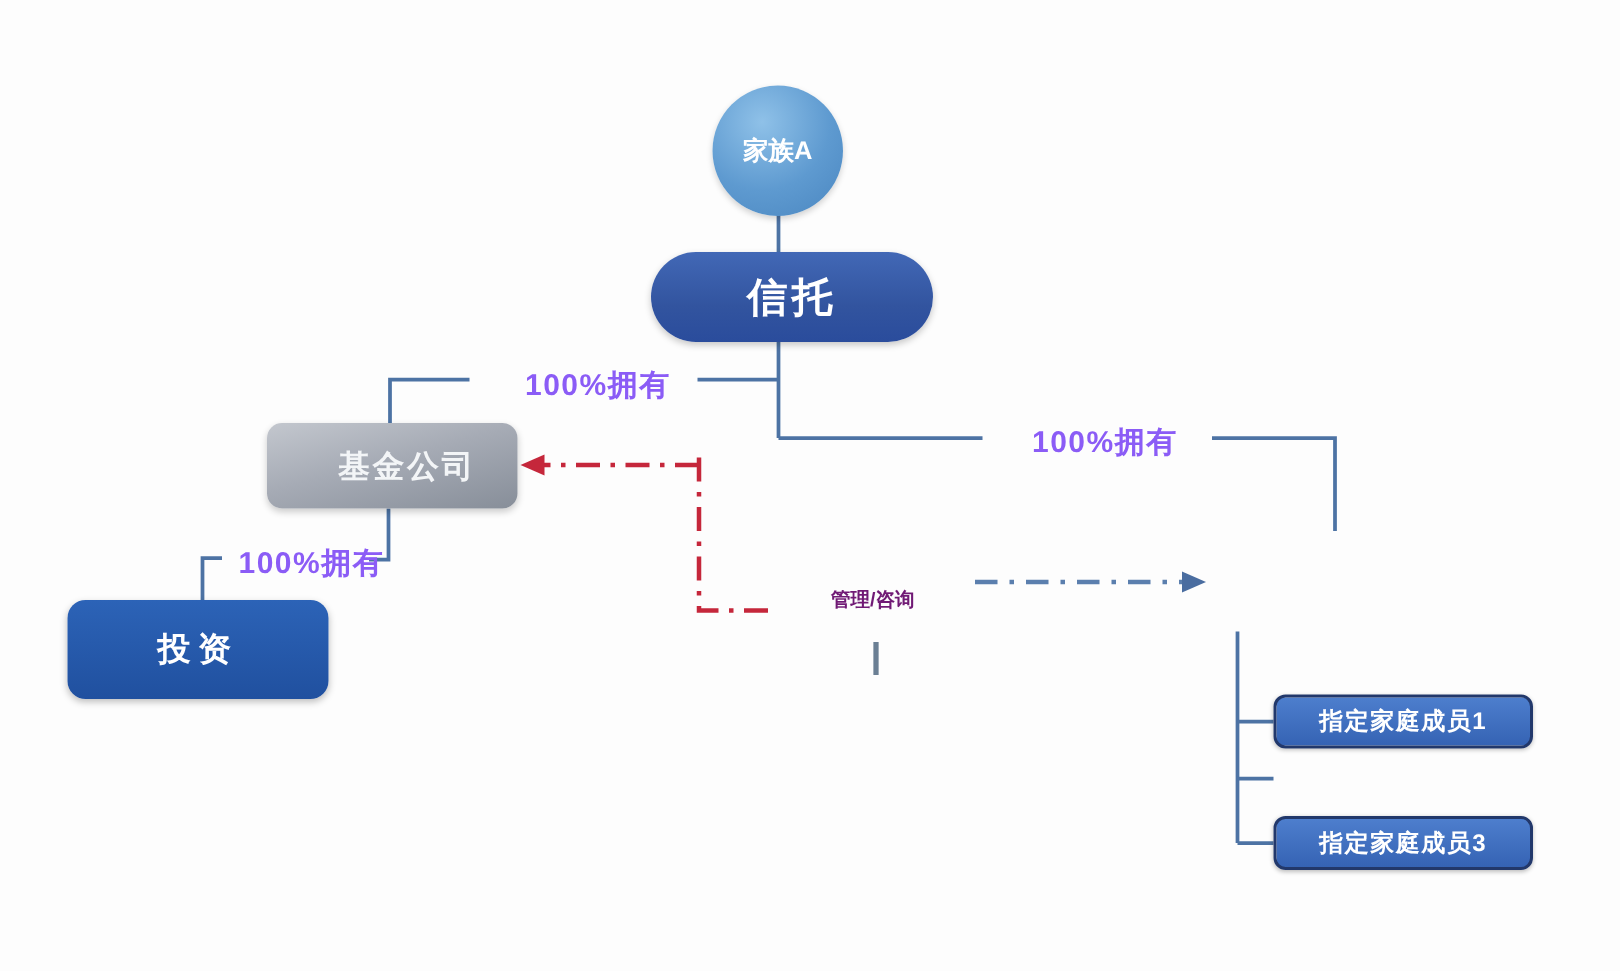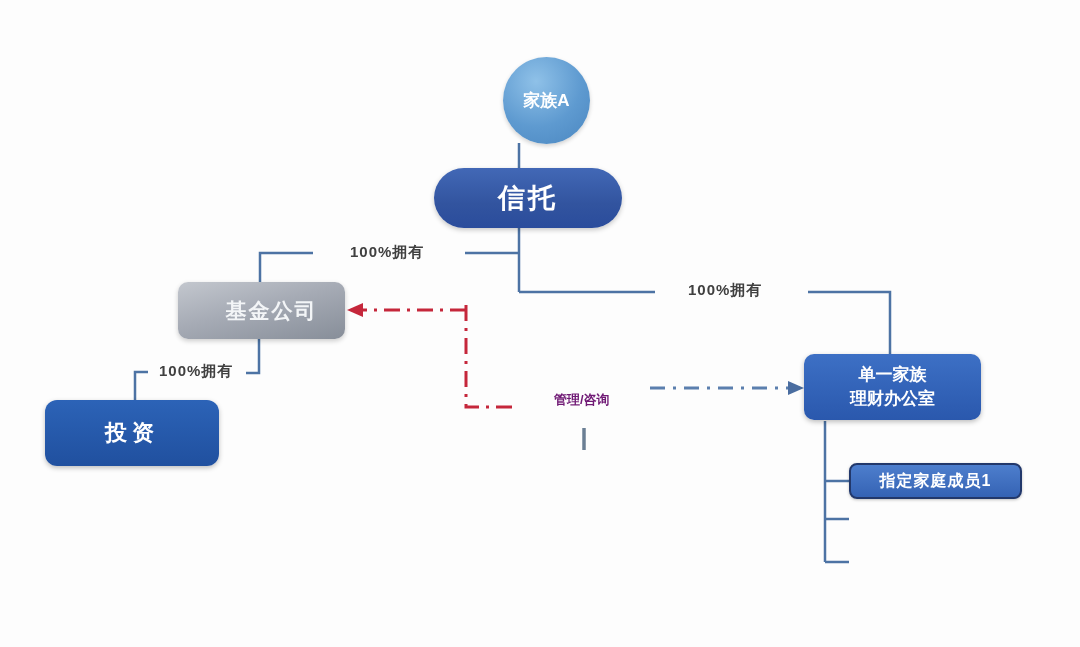--- a/index.html
+++ b/index.html
@@ -46,21 +46,21 @@
     position: absolute;
     display: flex;
     align-items: center;
     justify-content: center;
     color: #ffffff;
     font-weight: bold;
     box-sizing: border-box;
     text-align: center;
   }
   .node-family {
-    left: 503px; top: 57px;
+    left: 475px; top: 57px;
     width: 87px; height: 87px;
     border-radius: 50%;
     background: radial-gradient(circle at 38% 28%, #8fc1e8 0%, #5e9ad0 55%, #4a86c0 100%);
     font-size: 17px;
     font-weight: 600;
     box-shadow: 0 2px 4px rgba(0,0,0,.18);
   }
   .node-trust {
     left: 434px; top: 168px;
     width: 188px; height: 60px;
@@ -109,22 +109,22 @@
     font-size: 16px;
     letter-spacing: 1px;
     box-shadow: 0 1px 3px rgba(0,0,0,.25);
   }
   .member-1 { top: 463px; }
   .member-2 { top: 501px; }
   .member-3 { top: 544px; }
   .edge-label {
     position: absolute;
     font-weight: bold;
-    color: #404040;
-    font-size: 15px;
+    color: #8b5cf6;
+    font-size: 20px;
     white-space: nowrap;
     letter-spacing: 1px;
   }
   .label-own-fund       { left: 350px; top: 243px; }
   .label-own-office     { left: 688px; top: 281px; }
   .label-own-investment { left: 159px; top: 362px; }
   .label-manage {
     left: 554px; top: 391px;
     font-size: 13px;
     color: #701a75;
@@ -170,27 +170,26 @@
   </div>
 
   <div class="node node-fund">
     <span>基金公司</span>
   </div>
 
   <div class="node node-investment">
     <span>投资</span>
   </div>
 
-  <div class="node node-office">
-    <span>单一家族</span>
-    <span>理财办公室</span>
-  </div>
 
   <div class="node node-member member-1">
     <span>指定家庭成员1</span>
+  </div>
+  <div class="node node-member member-3">
+    <span>指定家庭成员3</span>
   </div>
 
   <div class="edge-label label-own-fund">100%拥有</div>
   <div class="edge-label label-own-office">100%拥有</div>
   <div class="edge-label label-own-investment">100%拥有</div>
   <div class="edge-label label-manage">管理/咨询</div>
 
 </div>
 
 </body></html>

